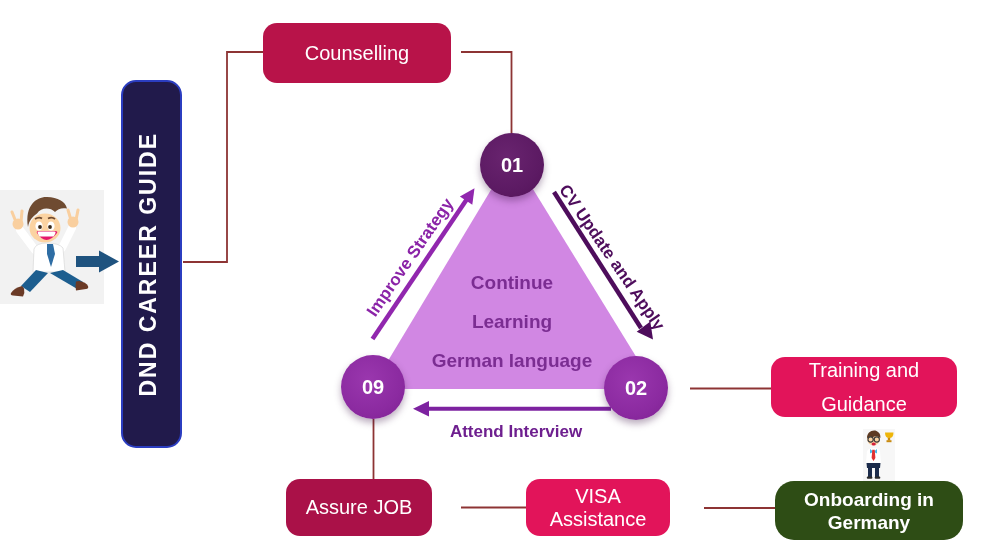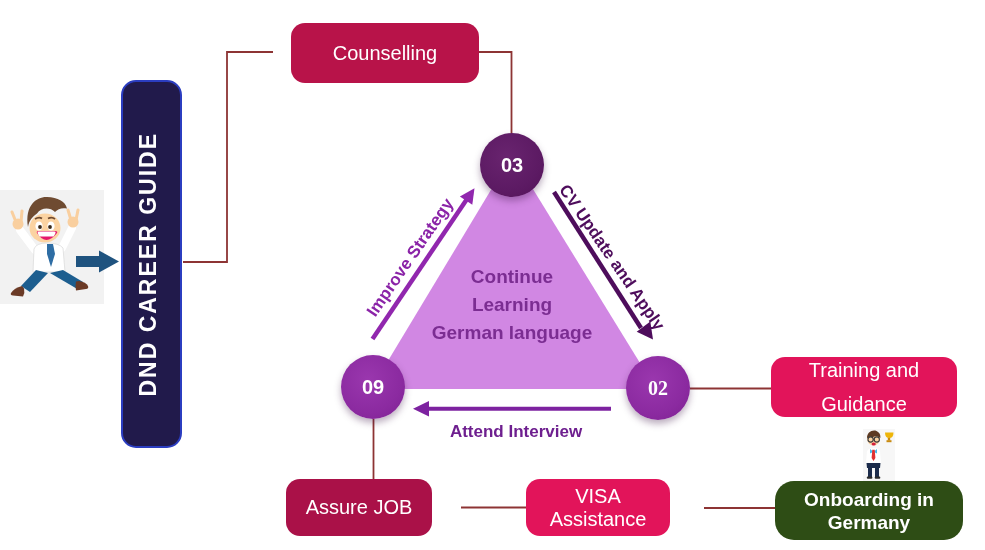--- a/index.html
+++ b/index.html
@@ -93,31 +93,31 @@
   <polygon points="76,256 99,256 99,250.5 119,261.5 99,272.5 99,267 76,267" fill="#1f537f"></polygon>
 </svg>
 
 <div class="abs" style="left:121px;top:80px;width:61px;height:368px;background:#211a4b;
      border:2px solid #2b3dc0;border-radius:15px;box-sizing:border-box;display:flex;
      align-items:center;justify-content:center;">
   <div style="writing-mode:vertical-rl;transform:rotate(180deg);color:#fff;
        font-weight:bold;font-size:23px;letter-spacing:2px;white-space:nowrap;position:relative;left:-3px;">DND CAREER GUIDE</div>
 </div>
 
-<div class="box" style="left:291px;top:23px;width:188px;height:60px;background:#b81349;">Counselling</div>
+<div class="box" style="left:263px;top:23px;width:188px;height:60px;background:#b81349;">Counselling</div>
 <div class="box" style="left:771px;top:357px;width:186px;height:60px;background:#e2145a;line-height:34px;">Training and<br>Guidance</div>
 <div class="box" style="left:286px;top:479px;width:146px;height:57px;background:#aa1148;">Assure JOB</div>
 <div class="box" style="left:526px;top:479px;width:144px;height:57px;background:#e2145a;">VISA Assistance</div>
 <div class="box" style="left:775px;top:481px;width:188px;height:59px;background:#2e4d15;font-weight:bold;font-size:19px;line-height:23px;border-radius:19px;">Onboarding in<br>Germany</div>
 
 <div class="abs" style="left:412px;top:263px;width:200px;text-align:center;color:#7b2d92;
-     font-weight:bold;font-size:19px;line-height:28px;">Continue<br>Learning<br>German language</div>
+     font-weight:bold;font-size:19px;line-height:39px;">Continue<br>Learning<br>German language</div>
 
-<div class="circle" style="left:480px;top:133px;width:64px;height:64px;background:radial-gradient(circle at 42% 38%, #69246f 0%, #5c1a63 62%, #521257 100%);">03</div>
-<div class="circle" style="left:626px;top:356px;width:64px;height:64px;background:radial-gradient(circle at 42% 38%, #9a37ae 0%, #8b2aa0 62%, #7c2090 100%);font-family:Liberation Serif, serif;">02</div>
+<div class="circle" style="left:480px;top:133px;width:64px;height:64px;background:radial-gradient(circle at 42% 38%, #69246f 0%, #5c1a63 62%, #521257 100%);">01</div>
+<div class="circle" style="left:604px;top:356px;width:64px;height:64px;background:radial-gradient(circle at 42% 38%, #9a37ae 0%, #8b2aa0 62%, #7c2090 100%);">02</div>
 <div class="circle" style="left:341px;top:355px;width:64px;height:64px;background:radial-gradient(circle at 42% 38%, #9a37ae 0%, #8b2aa0 62%, #7c2090 100%);">09</div>
 
 <svg class="abs" style="left:863px;top:429px;" width="32" height="52" viewBox="0 0 32 52">
   <rect width="32" height="52" fill="#f7f7f7"></rect>
 
   <path d="M22,3.5 h8.5 q0,5.5 -4.25,5.5 q-4.25,0 -4.25,-5.5 Z" fill="#eeb50a"></path>
   <rect x="24.8" y="8.8" width="2.4" height="2.6" fill="#c98a10"></rect>
   <rect x="23.5" y="11.2" width="5" height="2" fill="#c98a10"></rect>
 
   <circle cx="10.5" cy="10" r="6.5" fill="#fbd3a2"></circle>

